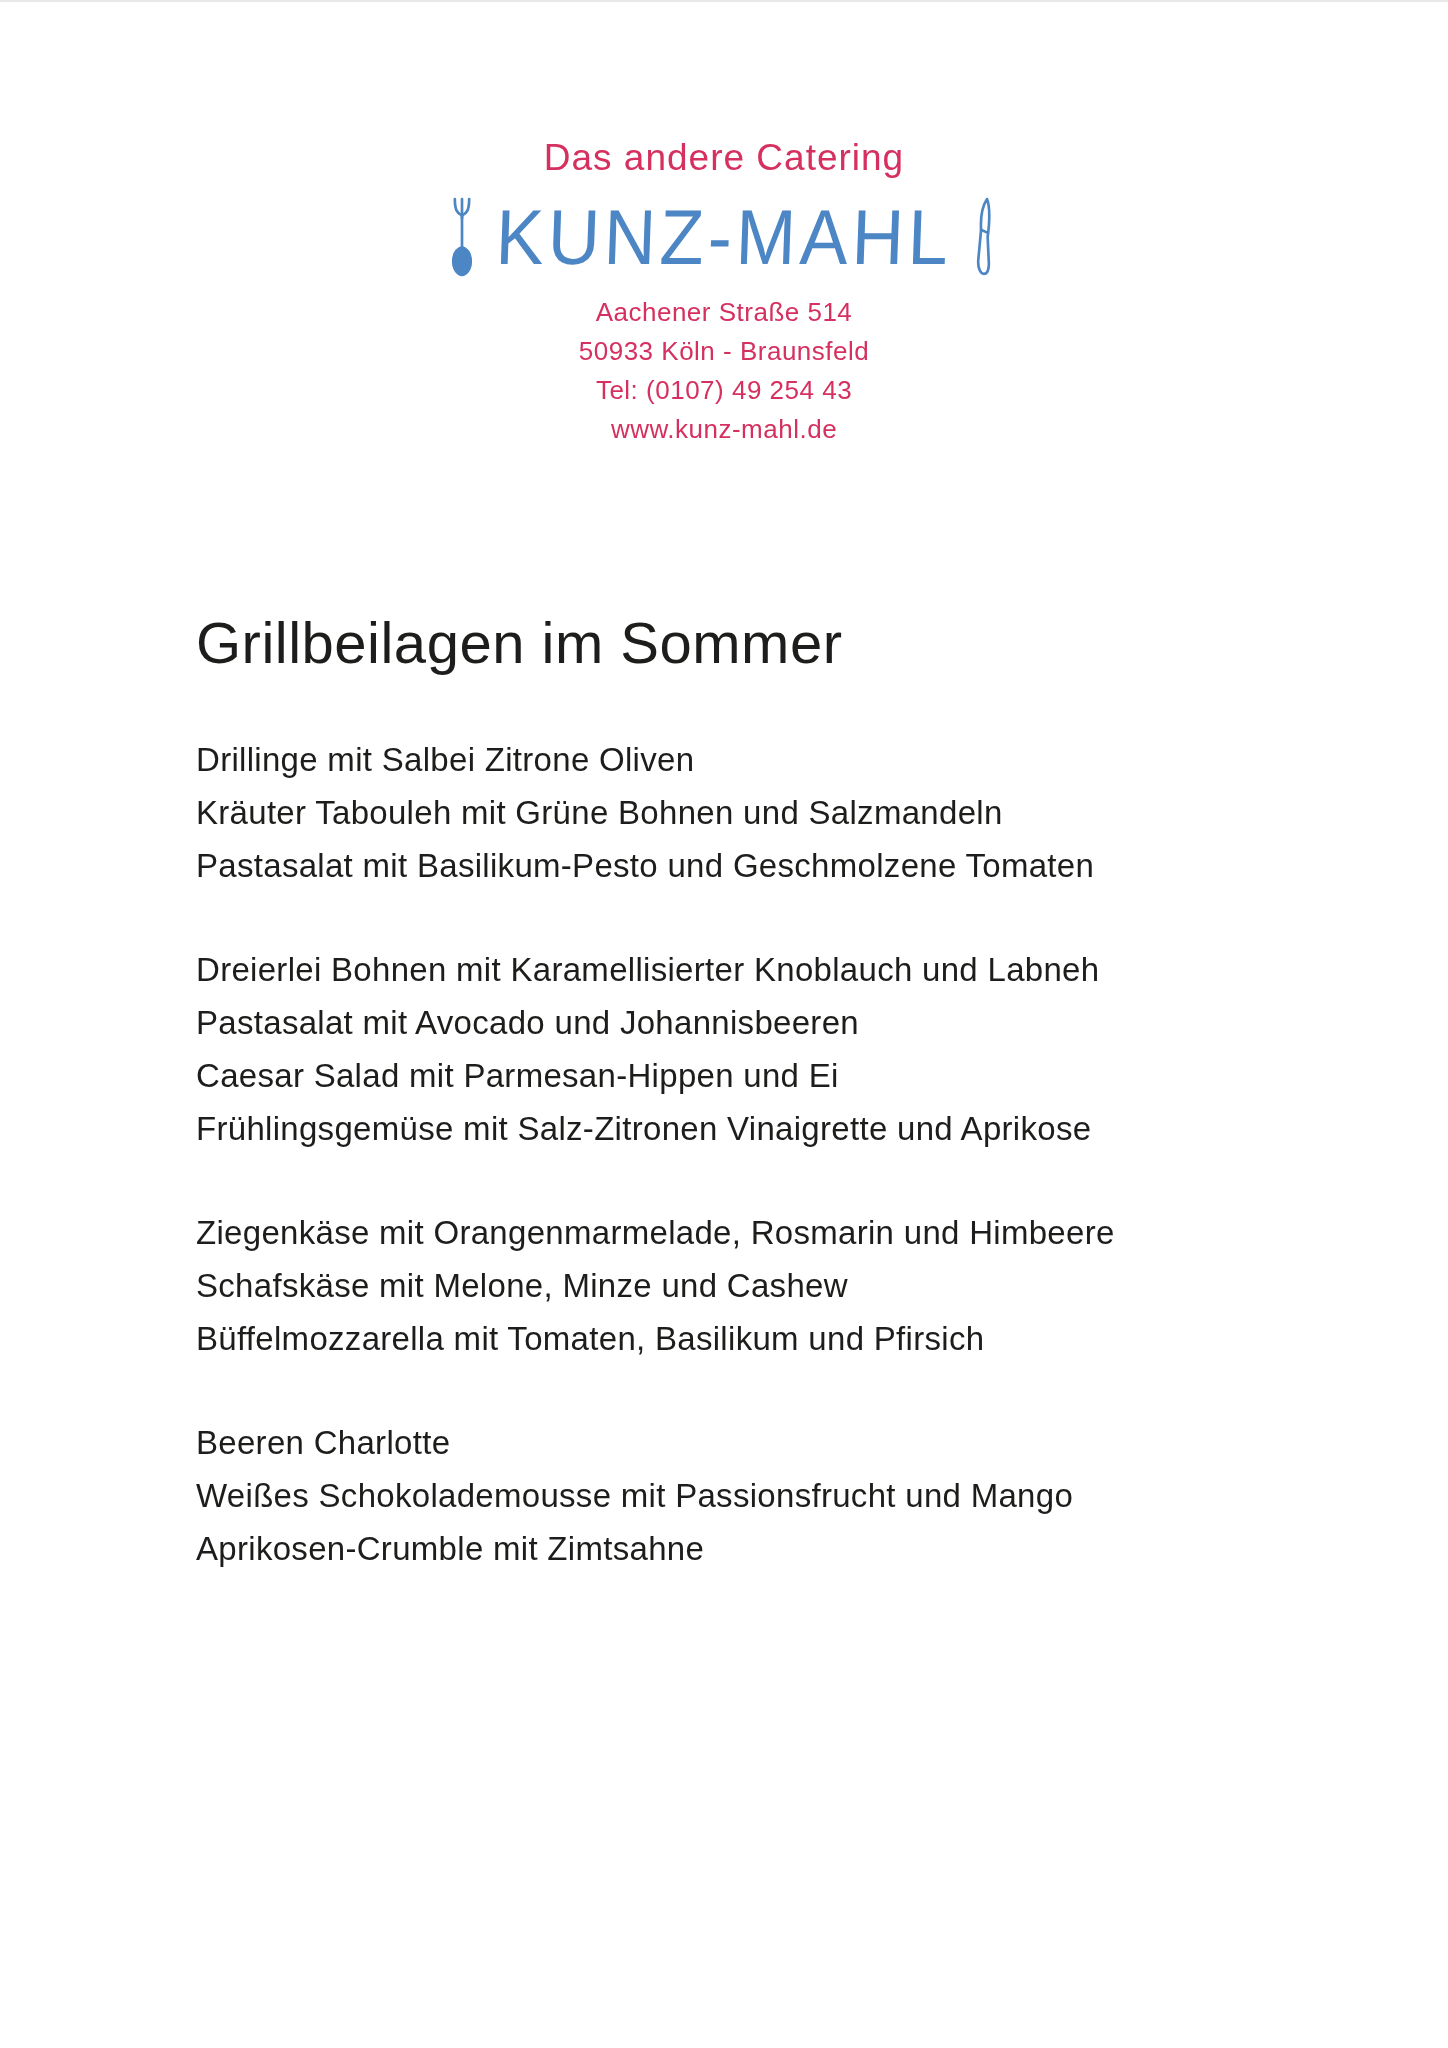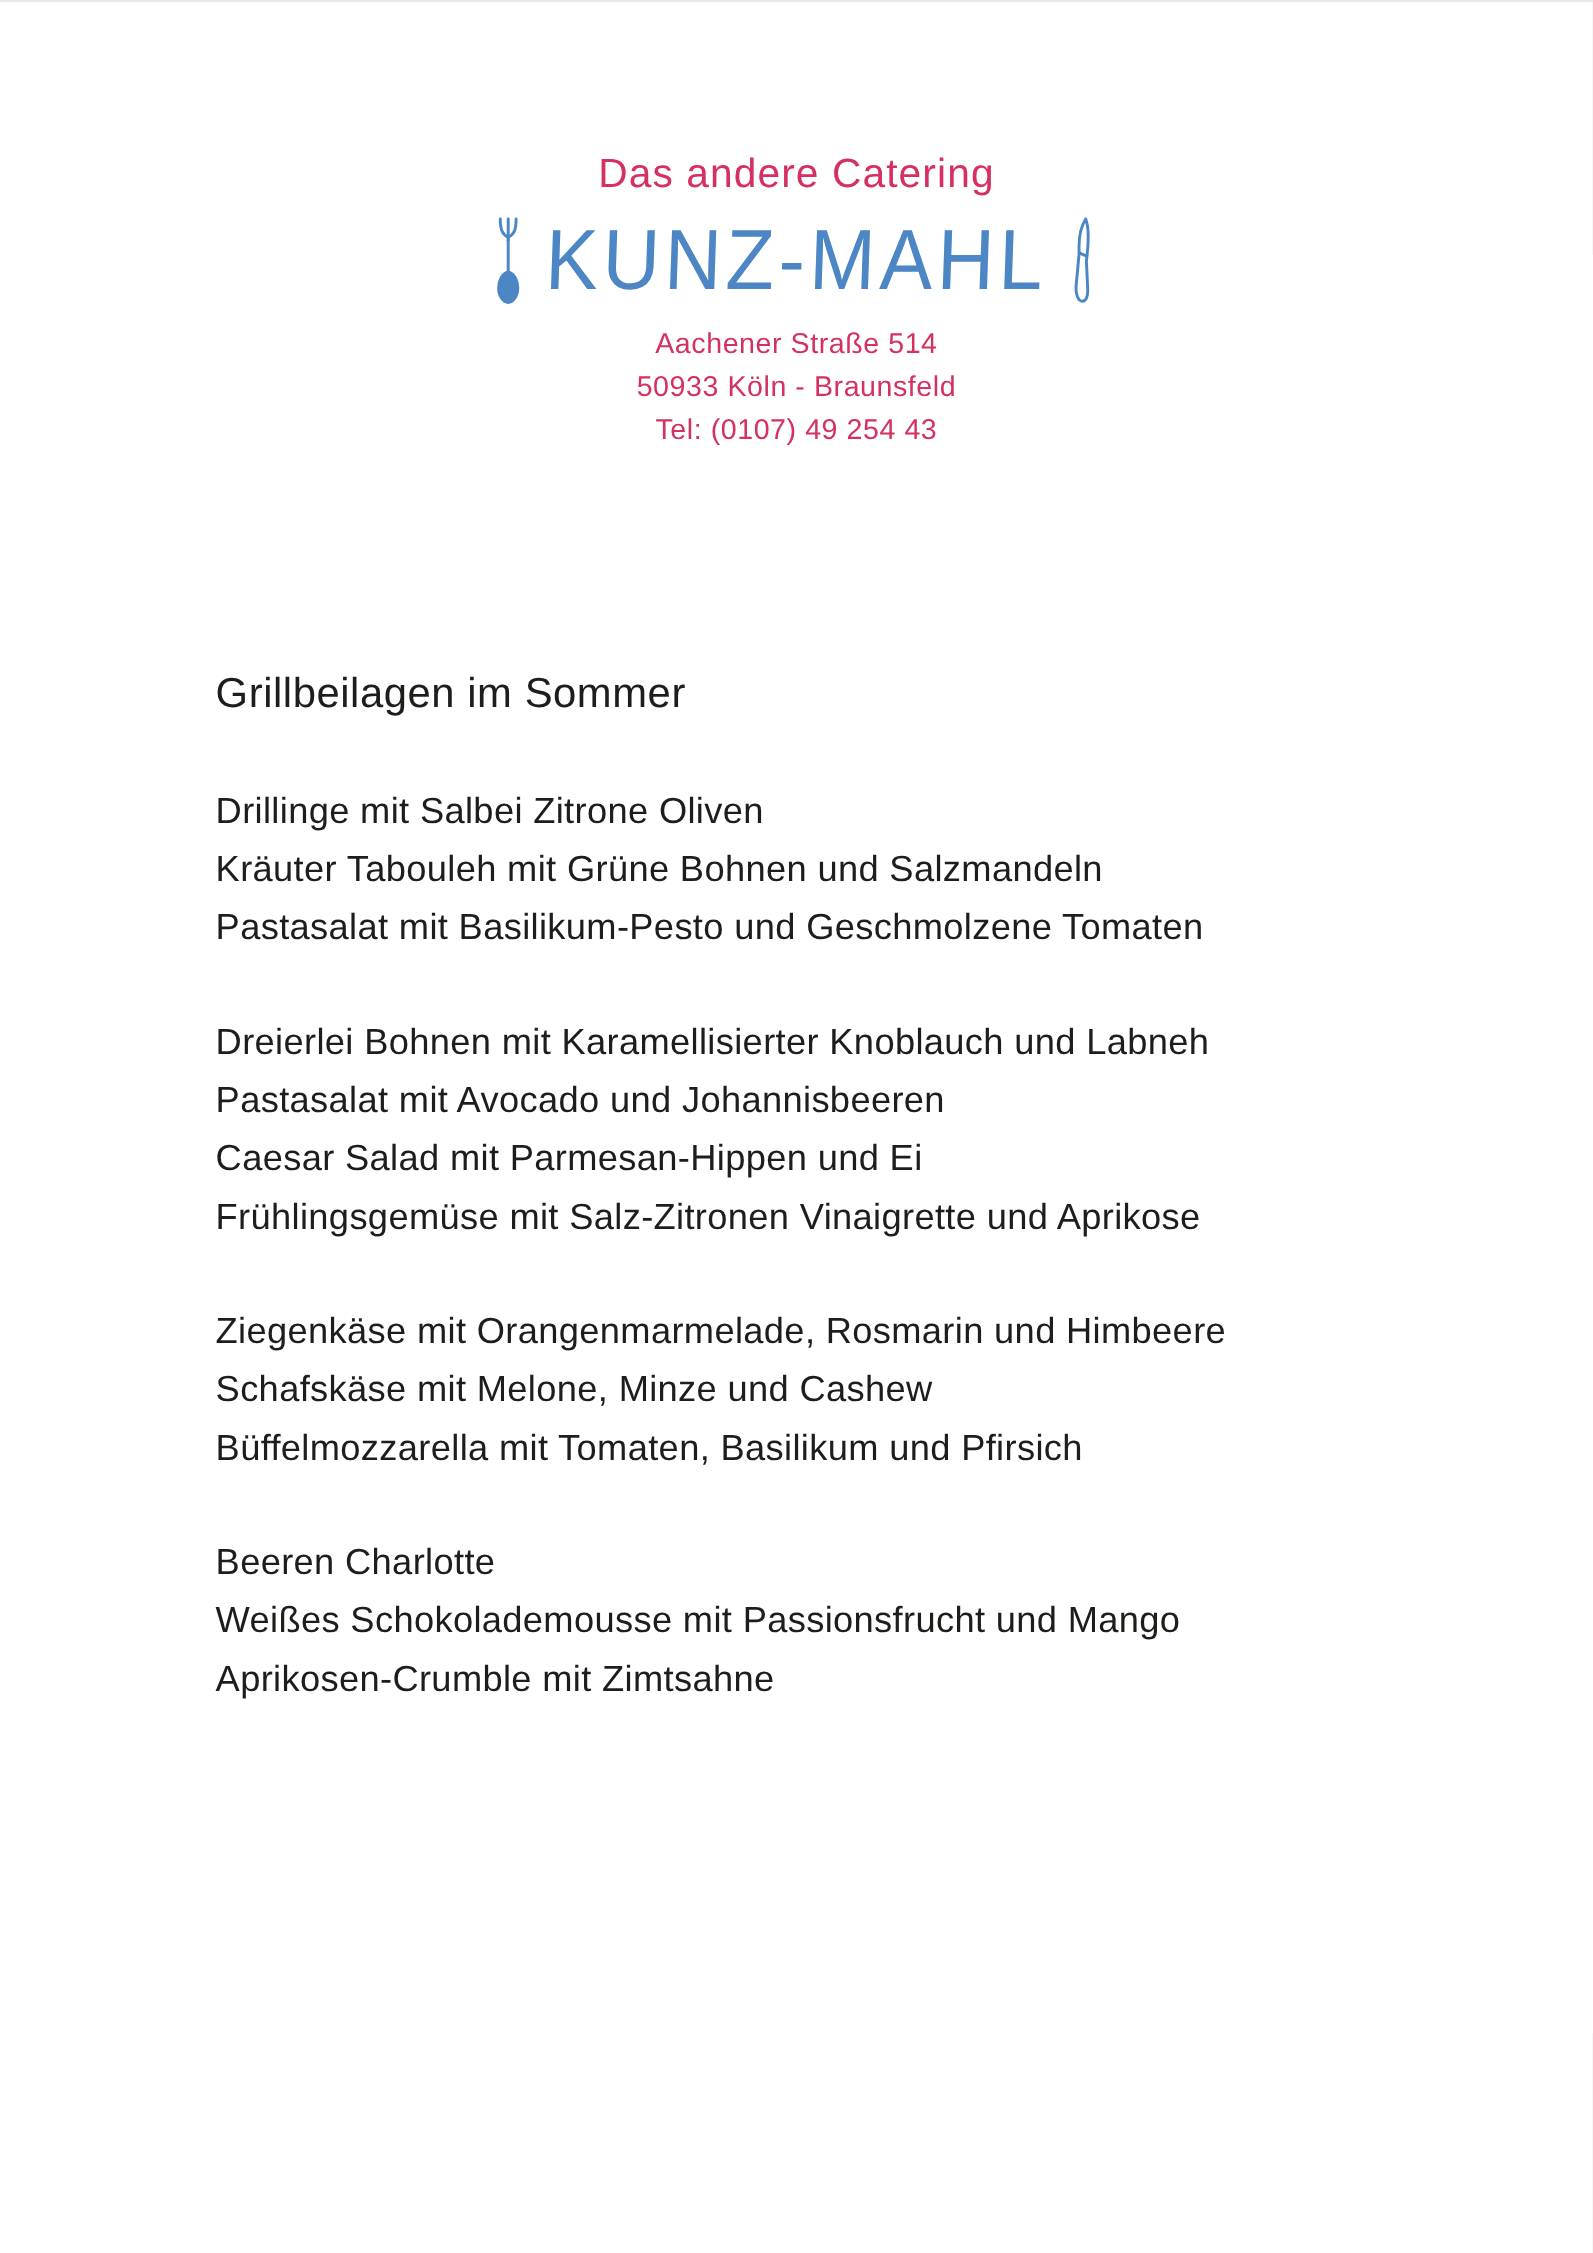--- a/index.html
+++ b/index.html
@@ -52,21 +52,21 @@
   }
   
   .menu {
     position: absolute;
     left: 196px;
     top: 608px;
     right: 110px;
     color: var(--ink, #1d1d1b);
   }
   .menu-title {
-    font-size: 38px;
+    font-size: 58px;
     font-weight: 400;
     letter-spacing: 0.5px;
     margin: 0;
     line-height: 1.15;
   }
   .menu-groups { margin-top: 56px; }
   .menu-group + .menu-group { margin-top: 51px; }
   .menu-item {
     margin: 0;
     font-size: 33px;
@@ -101,20 +101,21 @@
           <path d="M14 3 C9.5 10 7.5 21 8.2 33 L5.5 62 C4.8 70 7.5 76 11 76 C14.5 76 16.2 71 15.7 64 L14.6 40 C16.2 28 17 11 14 3 Z"></path>
           <path d="M8.2 33 L14.8 36"></path>
         </svg>
       </span>
     </div>
 
     <div class="contact">
       <div>Aachener Straße 514</div>
       <div>50933 Köln - Braunsfeld</div>
       <div>Tel: (0107) 49 254 43</div>
+      <div>www.kunz-mahl.de</div>
     </div>
   </div>
 
   <div class="menu">
     <h1 class="menu-title">Grillbeilagen im Sommer</h1>
     <div class="menu-groups">
         <div class="menu-group">
           <p class="menu-item">Drillinge mit Salbei Zitrone Oliven</p>
           <p class="menu-item">Kräuter Tabouleh mit Grüne Bohnen und Salzmandeln</p>
           <p class="menu-item">Pastasalat mit Basilikum-Pesto und Geschmolzene Tomaten</p>

